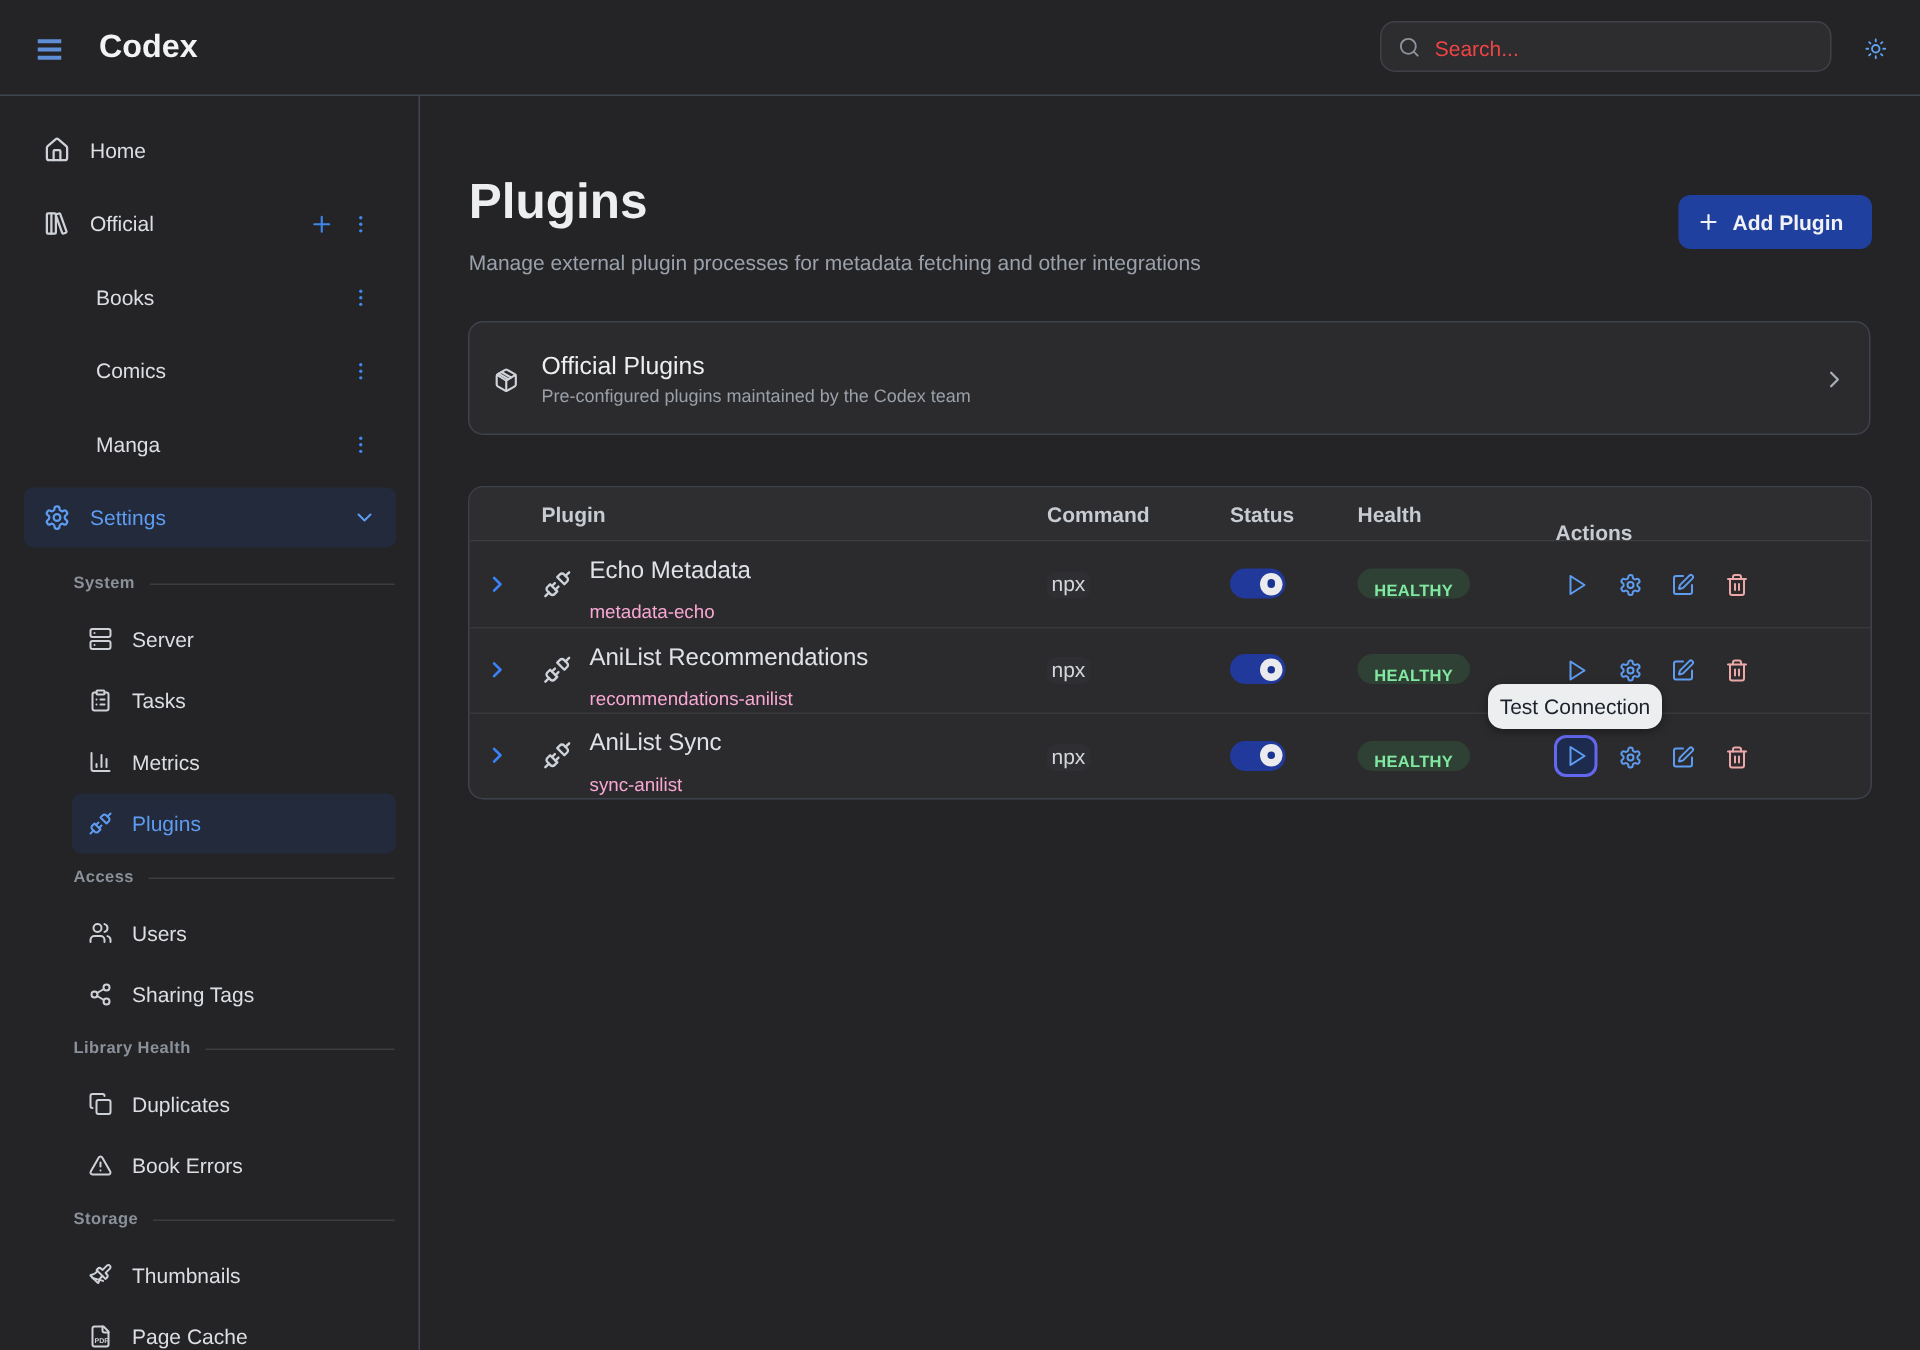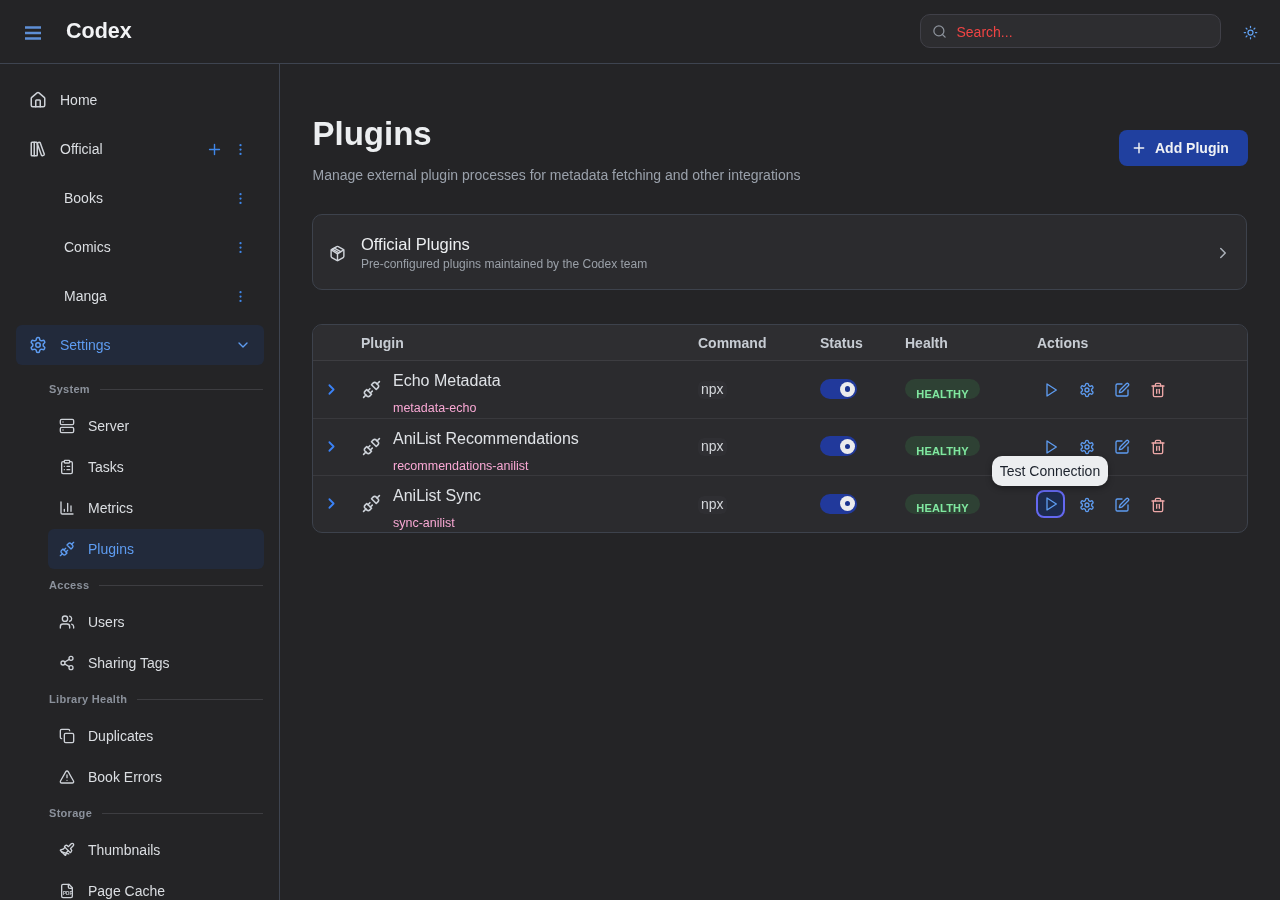--- a/index.html
+++ b/index.html
@@ -86,21 +86,21 @@
     <svg width="18" height="18" viewBox="0 0 24 24" fill="none" stroke="currentColor" stroke-width="2" stroke-linecap="round" stroke-linejoin="round">
       <path d="m9 18 6-6-6-6"></path>
     </svg>
   </div>
   <div id="table"></div>
   <div class="abs" style="left:313px;top:325px;width:934px;height:36px;background:#2e2e31;border-radius:9px 9px 0 0;border-bottom:1px solid #3d3d41"></div>
   <div class="abs th" style="left:361px;top:325px">Plugin</div>
   <div class="abs th" style="left:698px;top:325px">Command</div>
   <div class="abs th" style="left:820px;top:325px">Status</div>
   <div class="abs th" style="left:905px;top:325px">Health</div>
-  <div class="abs th" style="left:1037px;top:325px">Actions</div>
+  <div class="abs th" style="left:1037px;top:337px">Actions</div>
   <div class="abs" style="left:313px;top:418px;width:934px;height:1px;background:#39393d"></div>
   <div class="abs" style="left:313px;top:475px;width:934px;height:1px;background:#39393d"></div>
   <div class="abs" style="left:323px;top:380.5px;color:#3b82f6">
     <svg width="17" height="17" viewBox="0 0 24 24" fill="none" stroke="currentColor" stroke-width="2.5" stroke-linecap="round" stroke-linejoin="round">
       <path d="m9 18 6-6-6-6"></path>
     </svg>
   </div>
   <div class="abs" style="left:361.5px;top:379.5px;color:#ced3da">
     <svg width="19" height="19" viewBox="0 0 24 24" fill="none" stroke="currentColor" stroke-width="2" stroke-linecap="round" stroke-linejoin="round">
       <path d="m19 5 3-3"></path>

